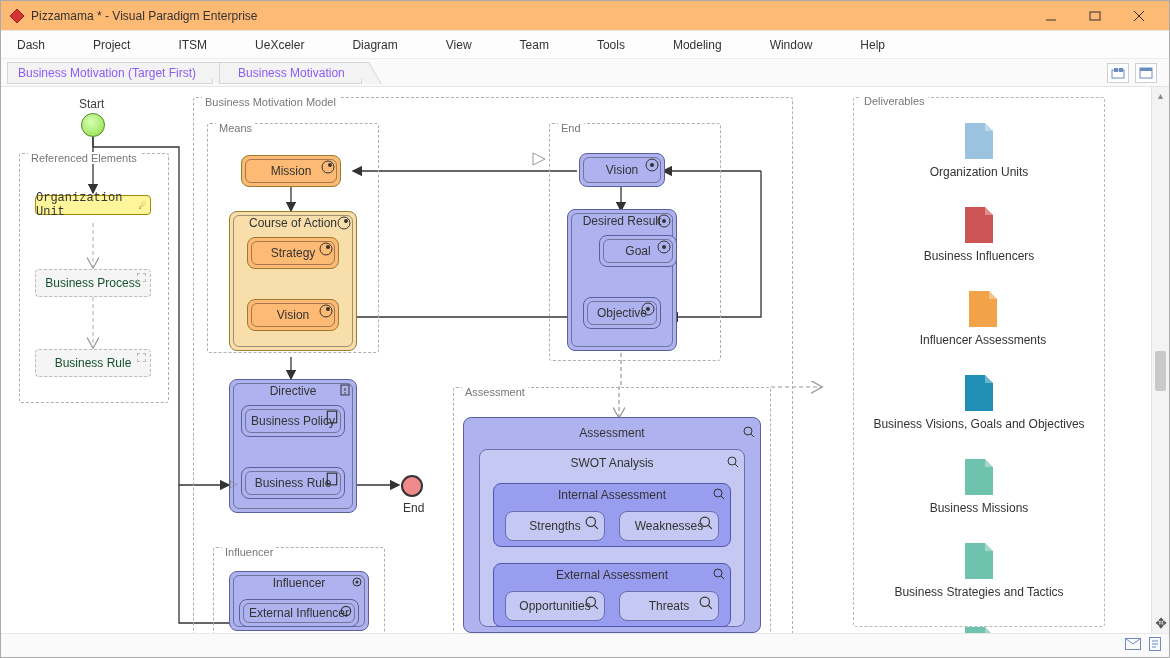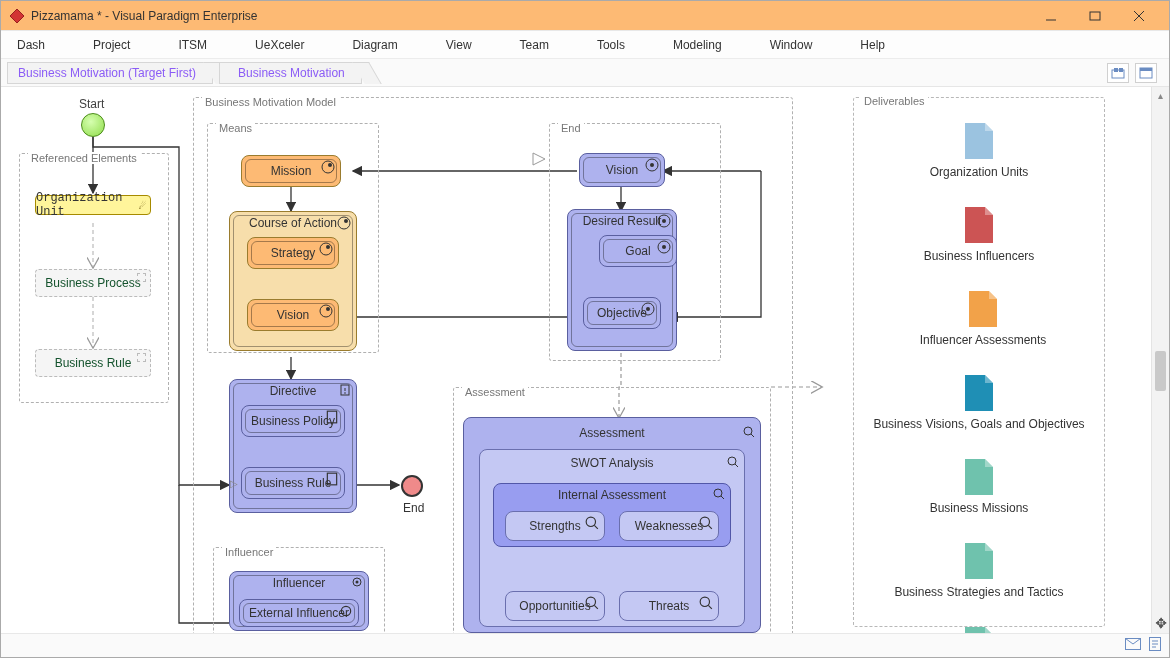--- a/index.html
+++ b/index.html
@@ -307,20 +307,27 @@
               <line x1="8" y1="8" x2="11" y2="11" stroke="#333"></line>
             </svg></span>
       </div>
       <div class="node purpale" style="left:618px; top:424px; width:100px; height:30px;">
         <span>Weaknesses</span>
         <span class="mark"><svg viewBox="0 0 12 12">
               <circle cx="5" cy="5" r="4" fill="none" stroke="#333"></circle>
               <line x1="8" y1="8" x2="11" y2="11" stroke="#333"></line>
             </svg></span>
       </div>
+      <div class="grp purdeep" style="left:492px; top:476px; width:238px; height:64px;">
+        <span class="glabel" style="top:4px">External Assessment</span>
+        <span class="gmark" style="top:4px"><svg class="mag" viewBox="0 0 12 12">
+              <circle cx="5" cy="5" r="4" fill="none" stroke="#333"></circle>
+              <line x1="8" y1="8" x2="11" y2="11" stroke="#333"></line>
+            </svg></span>
+      </div>
       <div class="node purpale" style="left:504px; top:504px; width:100px; height:30px;">
         <span>Opportunities</span>
         <span class="mark"><svg viewBox="0 0 12 12">
               <circle cx="5" cy="5" r="4" fill="none" stroke="#333"></circle>
               <line x1="8" y1="8" x2="11" y2="11" stroke="#333"></line>
             </svg></span>
       </div>
       <div class="node purpale" style="left:618px; top:504px; width:100px; height:30px;">
         <span>Threats</span>
         <span class="mark"><svg viewBox="0 0 12 12">

